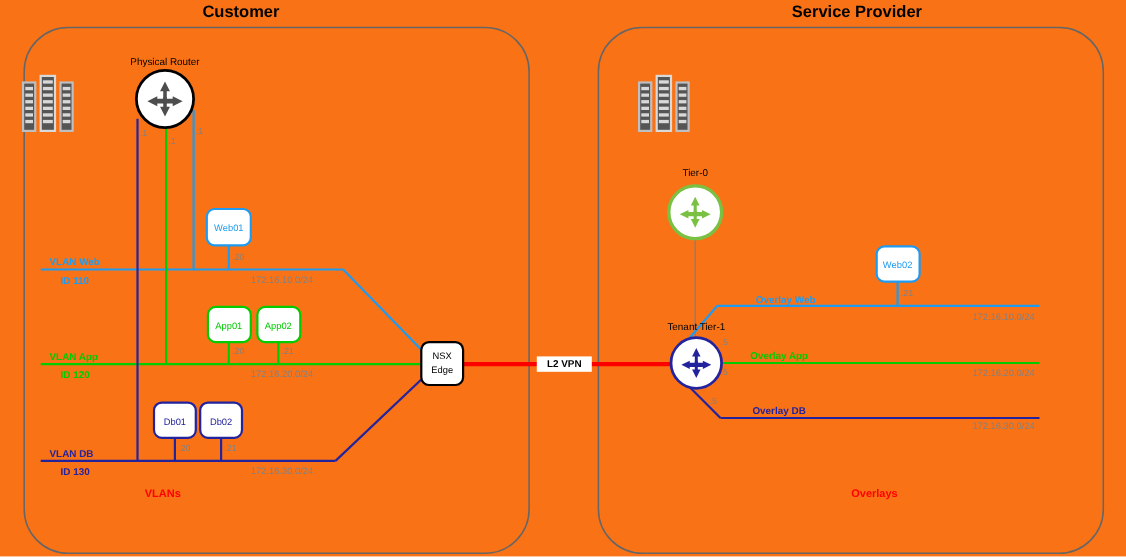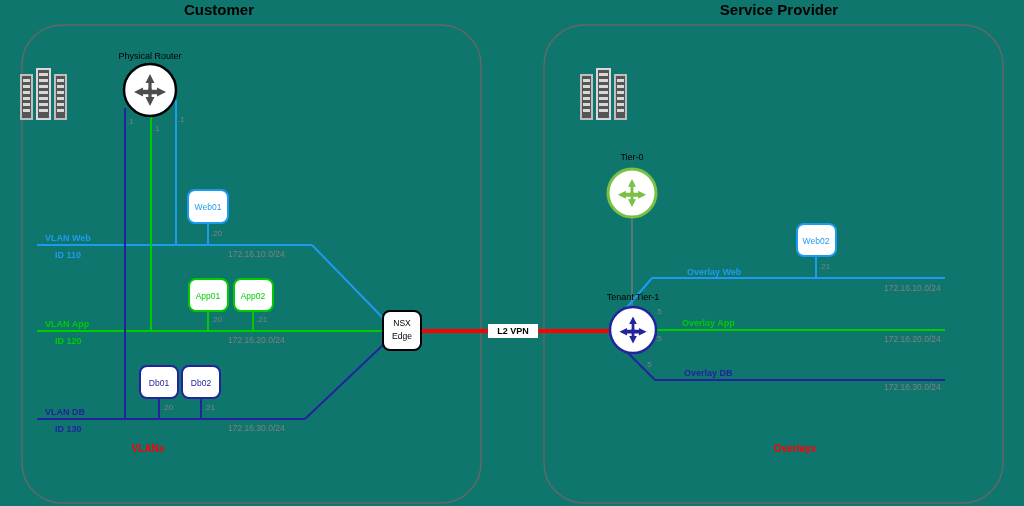--- a/index.html
+++ b/index.html
@@ -1,19 +1,19 @@
 <!DOCTYPE html>
 <html><head>
 <meta charset="utf-8">
 <style>
   html,body{margin:0;padding:0;background:#ffffff;}
   #stage{
     position:relative;
     width:1024px;height:506px;
-    background:#0f766e;
+    background:#f97316;
     font-family:"Liberation Sans", sans-serif;
     overflow:hidden;
   }
   svg{display:block;}
   .ttl{font-size:15px;font-weight:bold;fill:#000000;}
   .lbl-dark{font-size:9px;fill:#000000;}
   .lbl-gray{font-size:8.5px;fill:#808080;}
   .lbl-gray-s{font-size:8px;fill:#808080;}
   .vlan-name{font-size:9px;font-weight:bold;}
   .node-txt{font-size:8.5px;}

